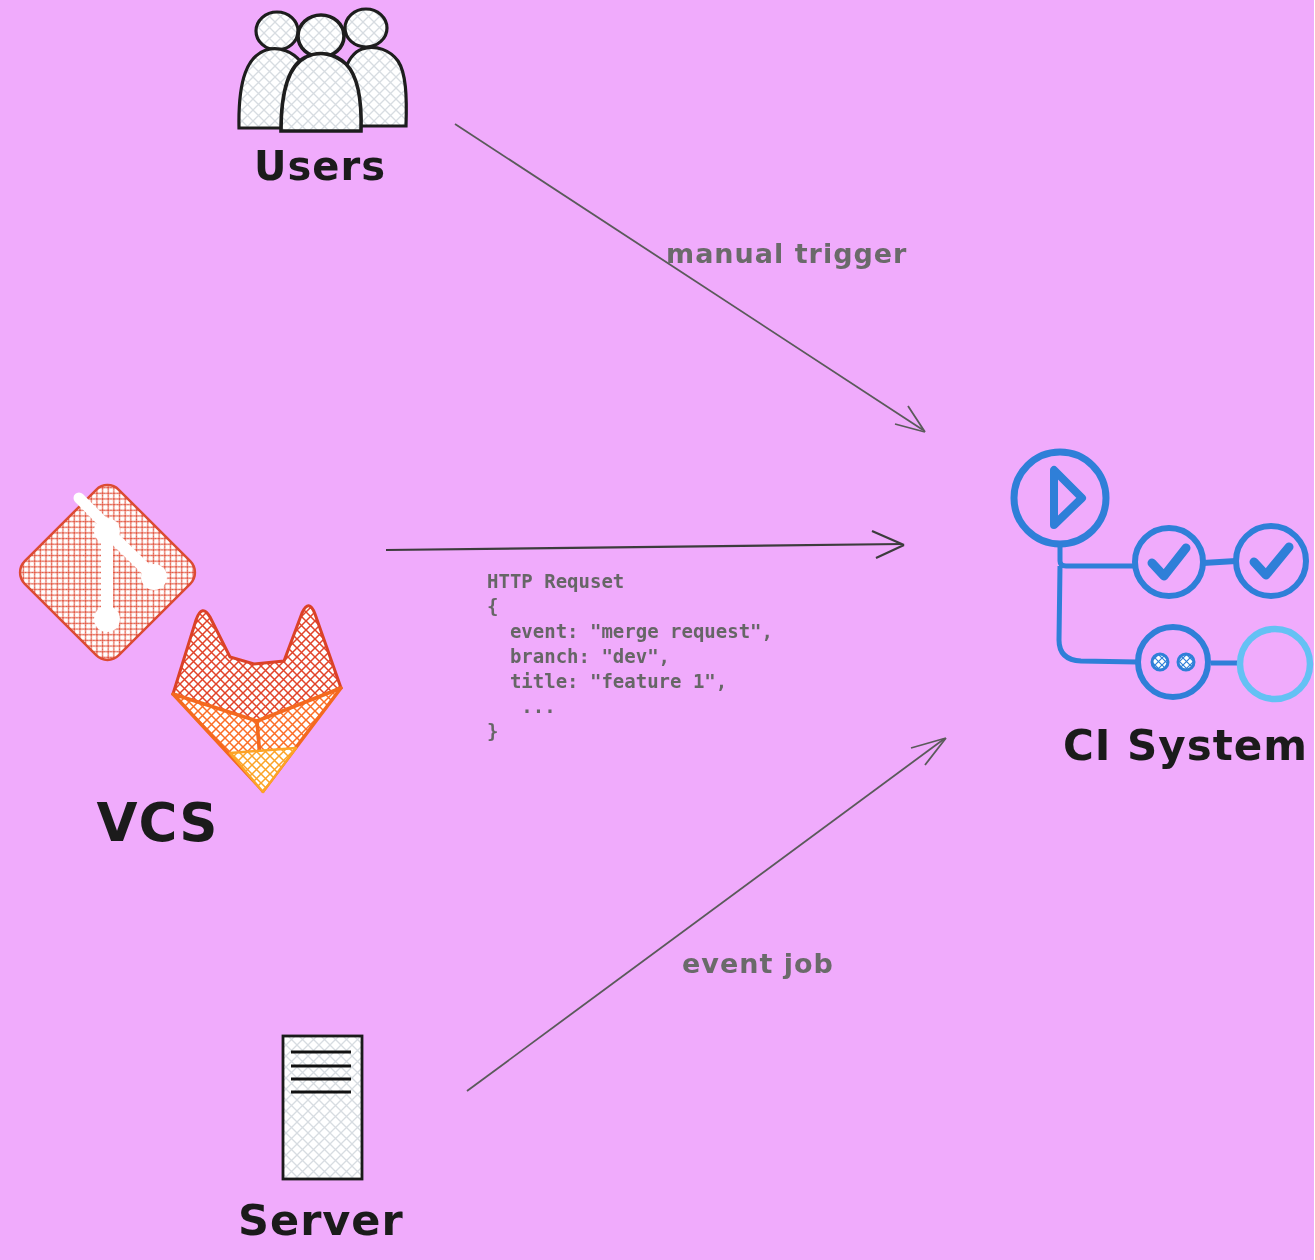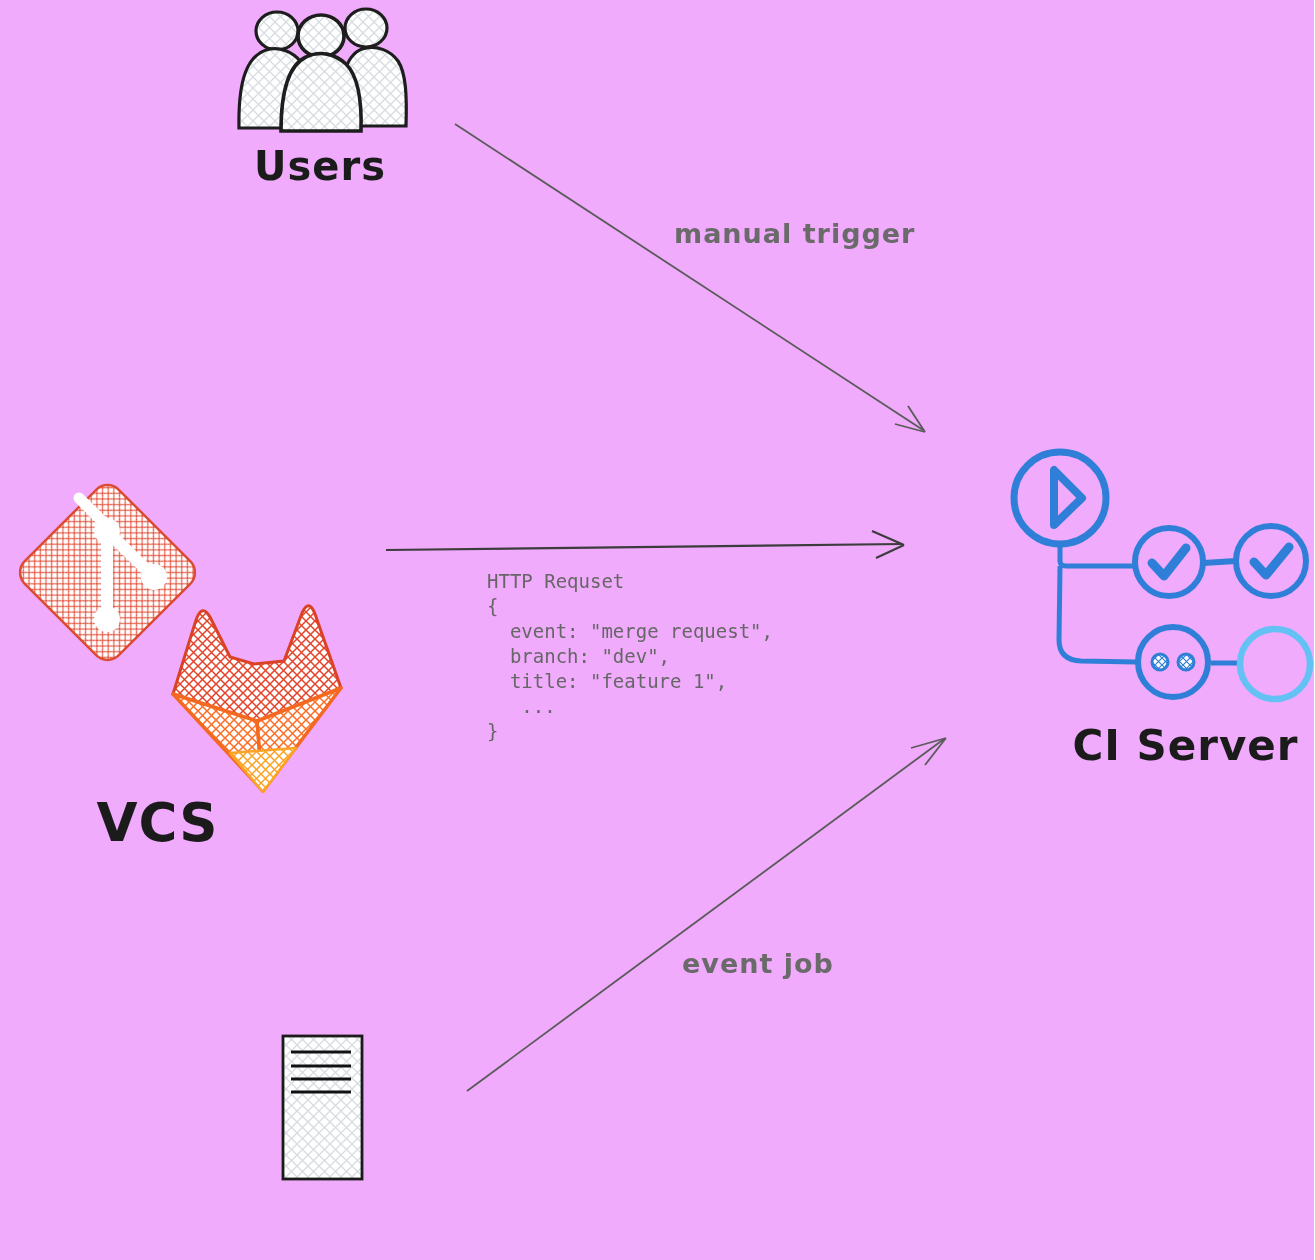--- a/index.html
+++ b/index.html
@@ -39,26 +39,26 @@
   .code-block {
     position: absolute;
     left: 487px;
     top: 569px;
     color: #666666;
     font-family: "DejaVu Sans Mono", "Liberation Mono", monospace;
     font-size: 19px;
     line-height: 25px;
     font-weight: 500;
   }
-  .code-line { white-space: pre; }
+  .code-line { white-space: pre; font-weight: bold; }
   .lbl-users  { left: 240px; top: 143px; width: 160px; font-size: 40px; }
   .lbl-vcs    { left: 80px;  top: 792px; width: 155px; font-size: 53px; }
   .lbl-server { left: 238px; top: 1195px; width: 165px; font-size: 43px; }
   .lbl-ci     { left: 1058px; top: 721px; width: 255px; font-size: 42px; }
-  .lbl-manual { left: 666px; top: 218px; margin-left: 8px; }
+  .lbl-manual { left: 666px; top: 238px; }
   .lbl-cron   { left: 682px; top: 948px; }
 </style>
 </head>
 <body>
 
 <div id="canvas">
 
   <svg id="shapes" width="1315" height="1260" viewBox="0 0 1315 1260">
     <defs>
       <pattern id="hatchGray" width="11" height="11" patternUnits="userSpaceOnUse">
@@ -157,22 +157,23 @@
     <g stroke="#5a5a5a" fill="none" stroke-width="1.8">
       <line x1="467" y1="1091" x2="944" y2="739"></line>
       <path d="M911,748 L946,738 M925,765 L946,738"></path>
     </g>
   </svg>
 
   <div class="node-label lbl-users">Users</div>
 
   <div class="node-label lbl-vcs">VCS</div>
 
+  <div class="node-label lbl-server">Server</div>
 
-  <div class="node-label lbl-ci">CI Server</div>
+  <div class="node-label lbl-ci">CI System</div>
 
   <div class="edge-label lbl-manual">manual trigger</div>
 
   <div class="edge-label lbl-cron">event job</div>
 
   <div class="code-block">
     <div class="code-line">HTTP Requset</div>
     <div class="code-line">{</div>
     <div class="code-line">  event: "merge request",</div>
     <div class="code-line">  branch: "dev",</div>

